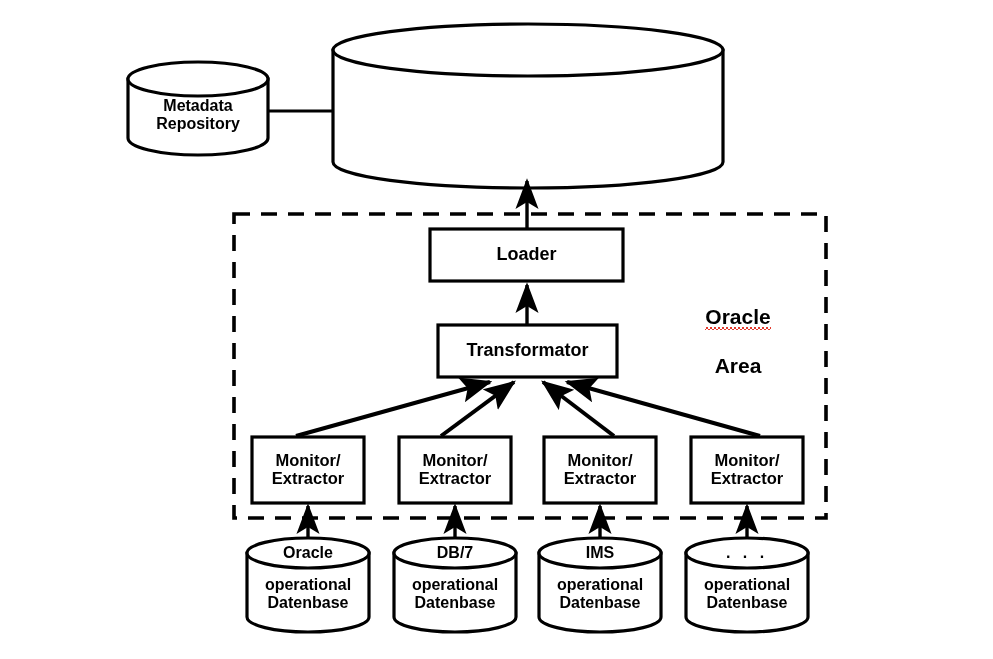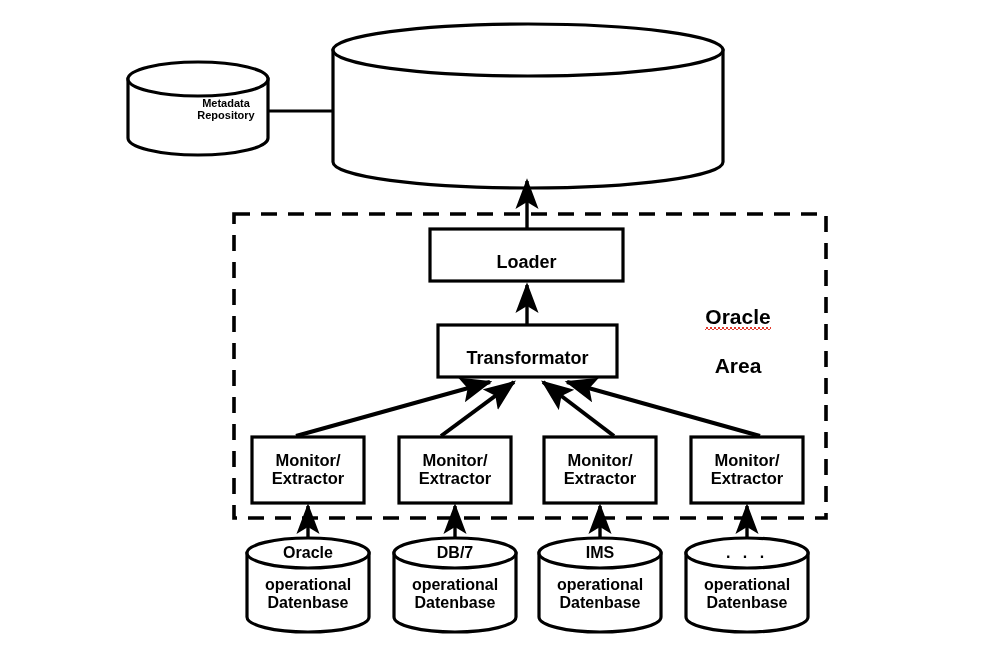--- a/index.html
+++ b/index.html
@@ -27,22 +27,22 @@
     font-family: "Liberation Sans", sans-serif;
     font-weight: bold;
     color: #000000;
     text-align: center;
     line-height: 1.12;
     white-space: pre-line;
     pointer-events: none;
     user-select: none;
   }
   .lbl-db-title     { font-size: 26px; letter-spacing: 0.3px; }
-  .lbl-meta         { font-size: 11px; padding-left: 28px; }
-  .lbl-box          { font-size: 18px; margin-top: 8px; }
+  .lbl-meta         { font-size: 16px; }
+  .lbl-box          { font-size: 18px; }
   .lbl-me           { font-size: 16.5px; }
   .lbl-area         { font-size: 21px; }
   .lbl-etl          { font-size: 21px; }
   .lbl-dbname       { font-size: 16px; }
   .lbl-dbbody       { font-size: 16px; text-align: center; }
   .lbl-dots         { font-size: 16px; letter-spacing: 4px; }
   .spell-error {
     display: inline-block;
     background-repeat: repeat-x;
     background-position: bottom left;

